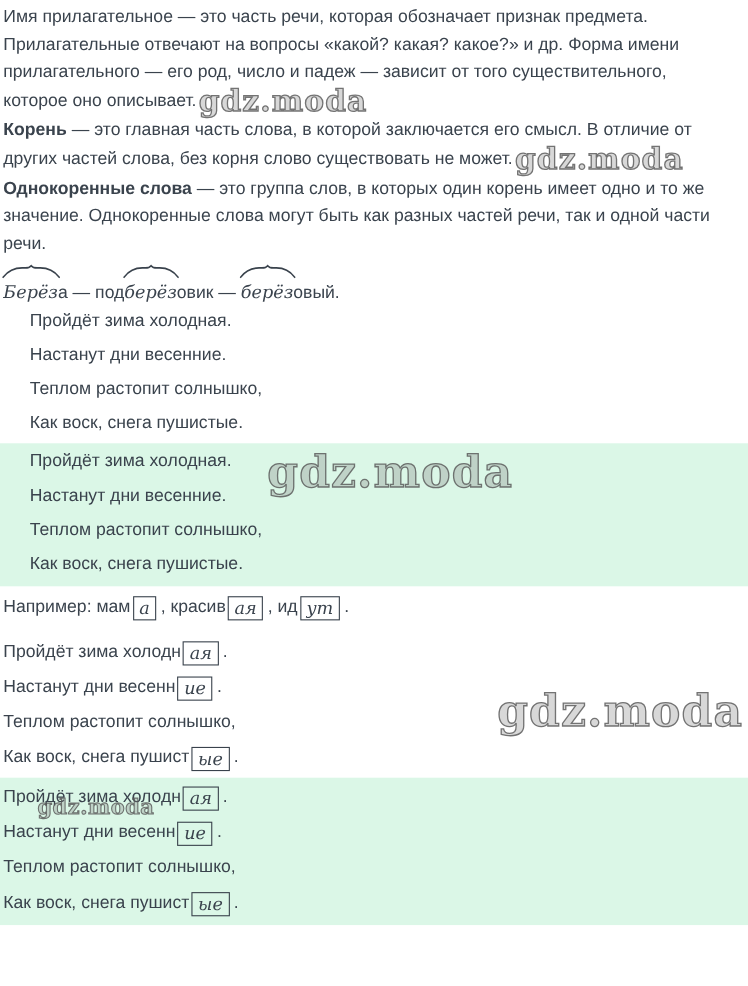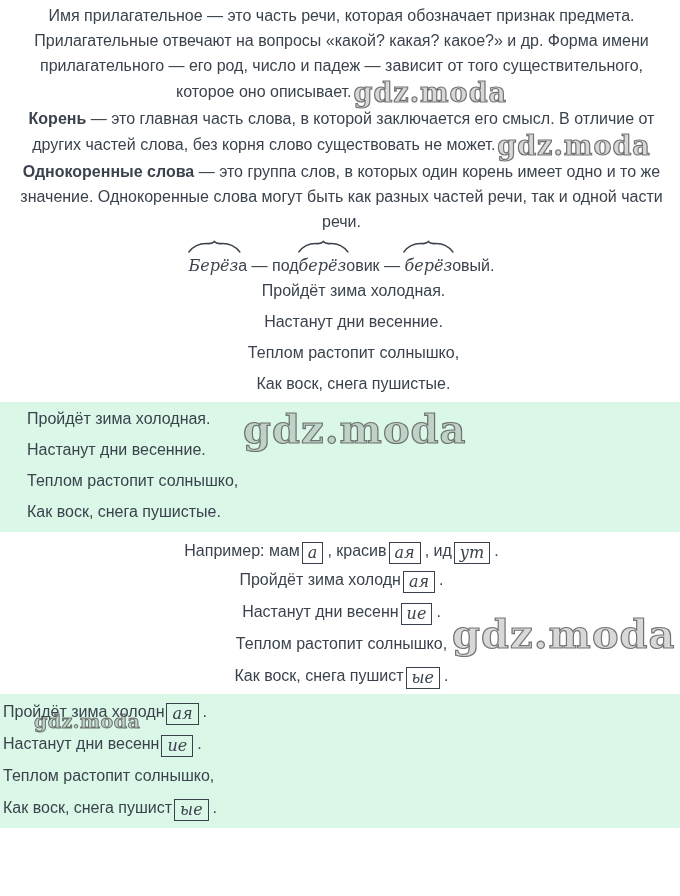--- a/index.html
+++ b/index.html
@@ -2,36 +2,36 @@
 <html><head>
 <meta charset="utf-8">
 <style>
   html,body{margin:0;padding:0;}
   body{
     width:680px;height:896px;background:#ffffff;
     font-family:"Liberation Sans",sans-serif;
     font-size:16px;color:#3a434d;position:relative;overflow:hidden;
   }
   .page{position:relative;padding-top:3px;}
-  .pad{padding-left:3px;text-align:center;}
+  .pad{padding-left:3px;}
   .tline{line-height:25px;white-space:nowrap;}
   .para{margin:0 0 2px 0;}
   b{font-weight:700;}
 
   .family{margin-top:6px;padding-top:13px;line-height:25px;white-space:nowrap;}
   .root{position:relative;display:inline-block;font-family:"DejaVu Serif",serif;font-style:italic;}
   .root svg{position:absolute;top:-12px;left:-2px;width:calc(100% + 5px);height:12px;overflow:visible;}
   .root path{stroke:#39424c;stroke-width:1.6;fill:none;stroke-linecap:round;}
 
   .pline{line-height:25px;margin-bottom:6px;white-space:nowrap;margin-left:24px;}
   .bline{line-height:28px;margin-bottom:4px;white-space:nowrap;}
   .green{background:#dbf7e7;padding:4px 0 2px 0;position:relative;}
   .green .pline,.green .bline{padding-left:3px;}
 
-  .example{line-height:30px;margin-bottom:0;white-space:nowrap;}
+  .example{line-height:30px;margin-bottom:12px;white-space:nowrap;}
   .ebox{
     display:inline-block;border:1px solid #39424c;padding:0 5px;margin:0 4px 0 2px;
     font-family:"DejaVu Serif",serif;font-style:italic;font-size:16px;line-height:20px;
     transform:translateY(2px);background:transparent;
   }
 
   .bpoem{position:relative;}
 
   .wm{
     font-family:"DejaVu Serif",serif;font-weight:700;

